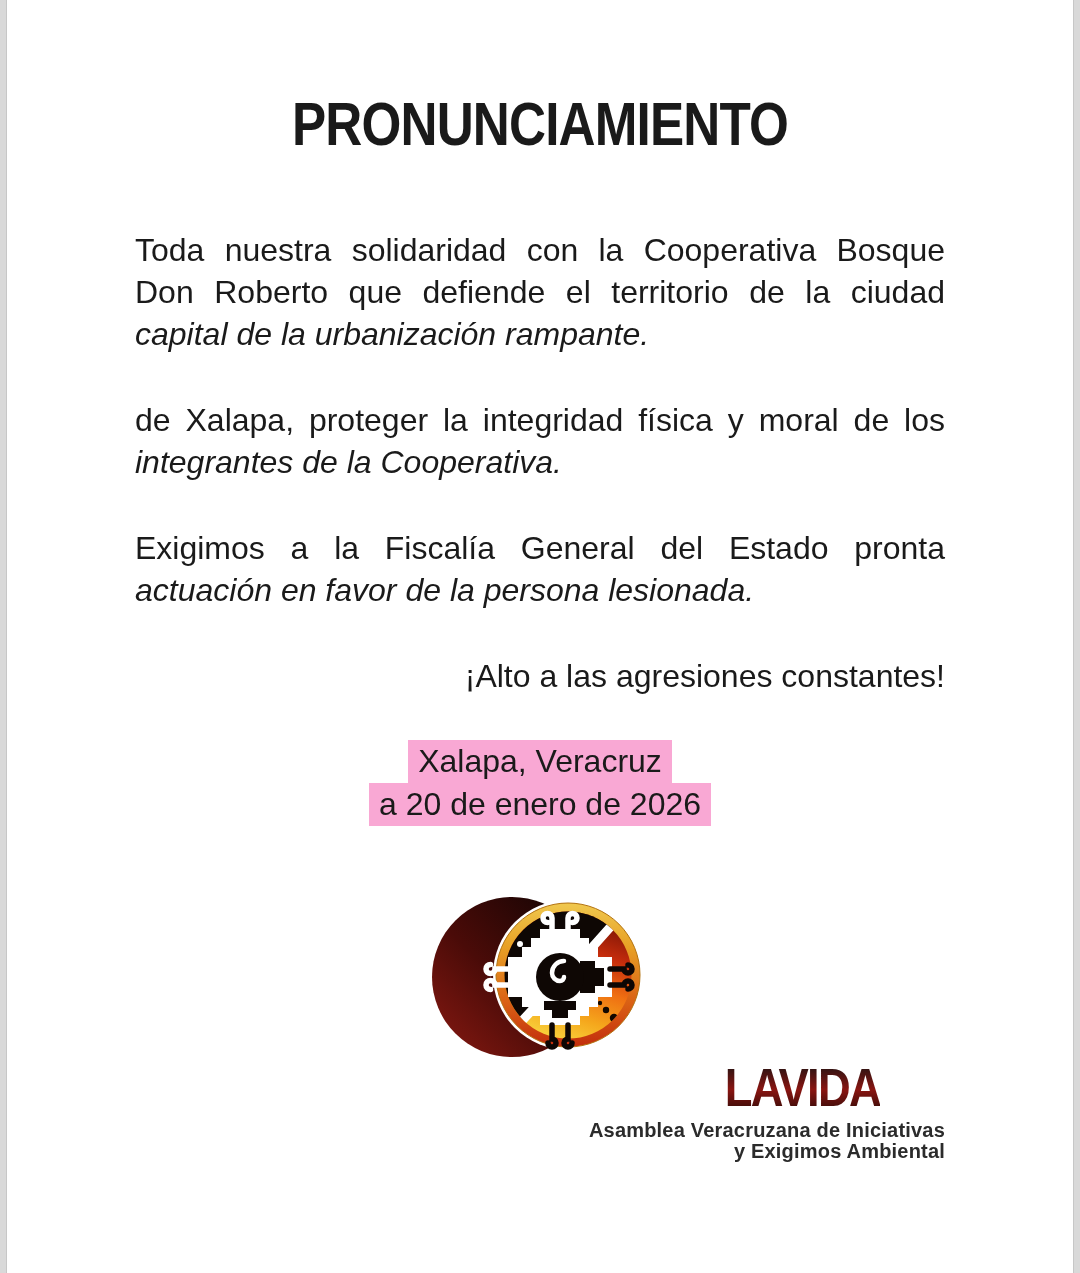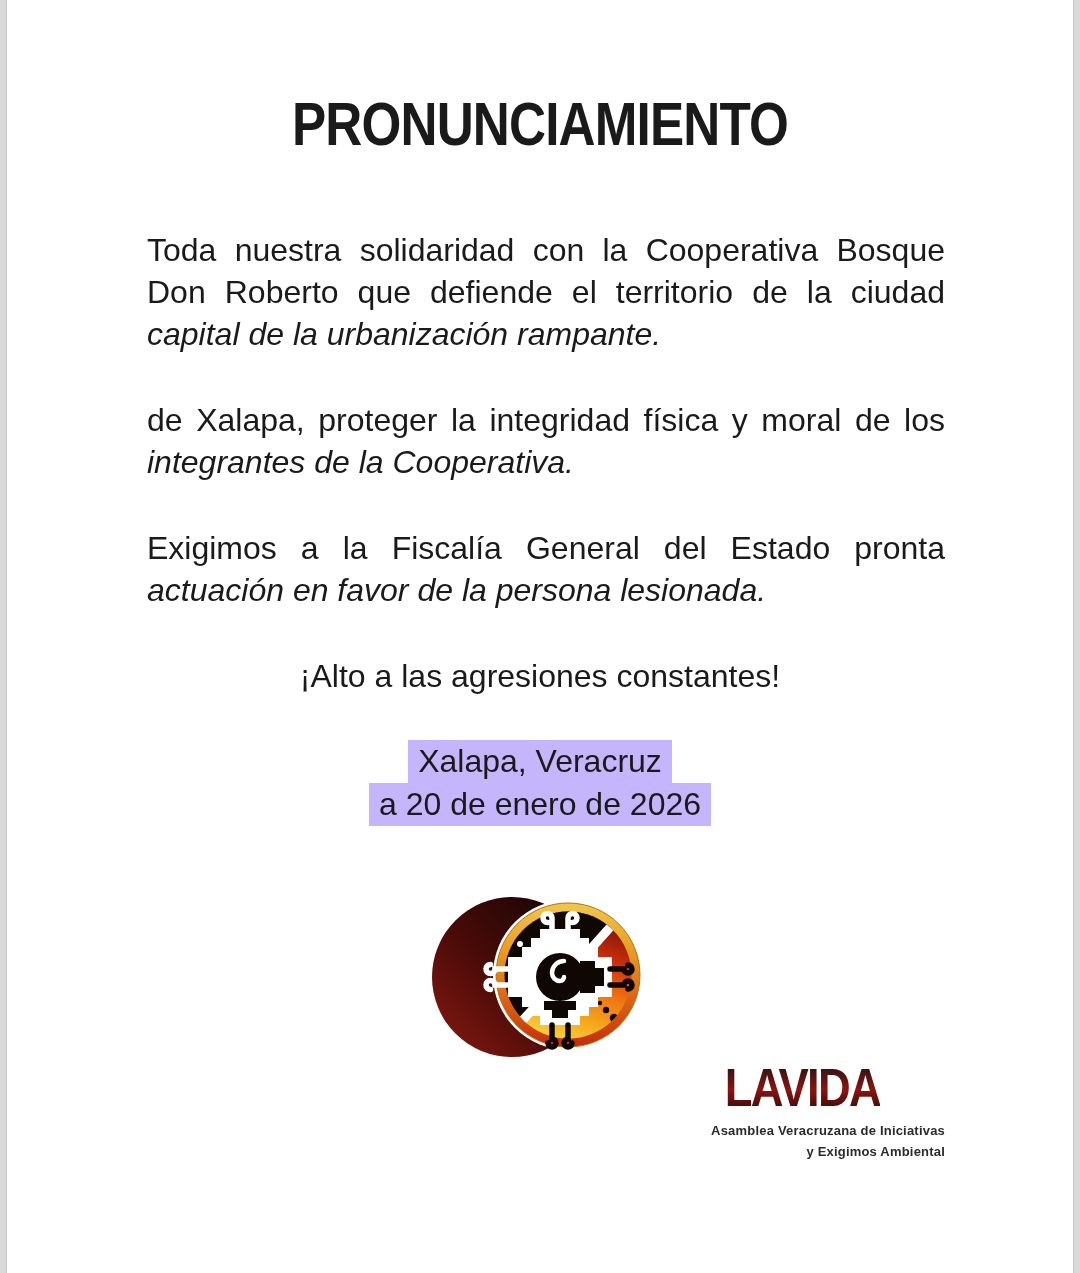--- a/index.html
+++ b/index.html
@@ -14,42 +14,42 @@
 
   .doc{padding:0 135px;}
 
   h1.title{
     margin:92px 0 73px;text-align:center;font-weight:bold;
     font-size:61px;line-height:64px;letter-spacing:-1px;
     transform:scaleX(0.84);color:var(--ink,#1a1a1a);
   }
 
   .para{margin:0 0 44px;font-size:32px;line-height:42px;}
-  .pline{text-align:justify;text-align-last:justify;margin-left:12px;}
+  .pline{text-align:justify;text-align-last:justify;}
   .pline.last{text-align-last:left;font-style:italic;}
 
-  .slogan{margin:0 0 43px;text-align:center;font-size:32px;line-height:42px;}
+  .slogan{margin:0 0 43px;text-align:right;font-size:32px;line-height:42px;}
   .place,.dateline{text-align:center;font-size:32px;line-height:43px;}
-  .place .hl,.dateline .hl{background:#c4b5fd;padding:0 10px;display:inline-block;}
+  .place .hl,.dateline .hl{background:#f9a8d4;padding:0 10px;display:inline-block;}
 
   figure.logo{margin:65px 0 0;text-align:right;}
   svg.emblem{display:block;margin:0 auto;}
 
   .wordmark{
     font-weight:bold;font-size:54px;line-height:52px;letter-spacing:-2px;
     transform:scaleX(0.84);color:#3a0c09;
   }
   @supports ((-webkit-background-clip:text) or (background-clip:text)){
     .wordmark{
       background:linear-gradient(180deg,var(--wordmark-top,#151313) 0%,#8a1511 55%,#2f0b08 100%);
       -webkit-background-clip:text;background-clip:text;color:transparent;
     }
   }
   .subtitle{
-    font-weight:bold;font-size:13px;line-height:21px;letter-spacing:0.2px;
+    font-weight:bold;font-size:20px;line-height:21px;letter-spacing:0.2px;
     color:var(--subtitle-ink,#2b2b2b);
   }
   .subtitle.first{margin-top:7px;}
 </style>
 </head>
 <body>
 
 <div class="edge left"></div>
 <div class="edge right"></div>
 

